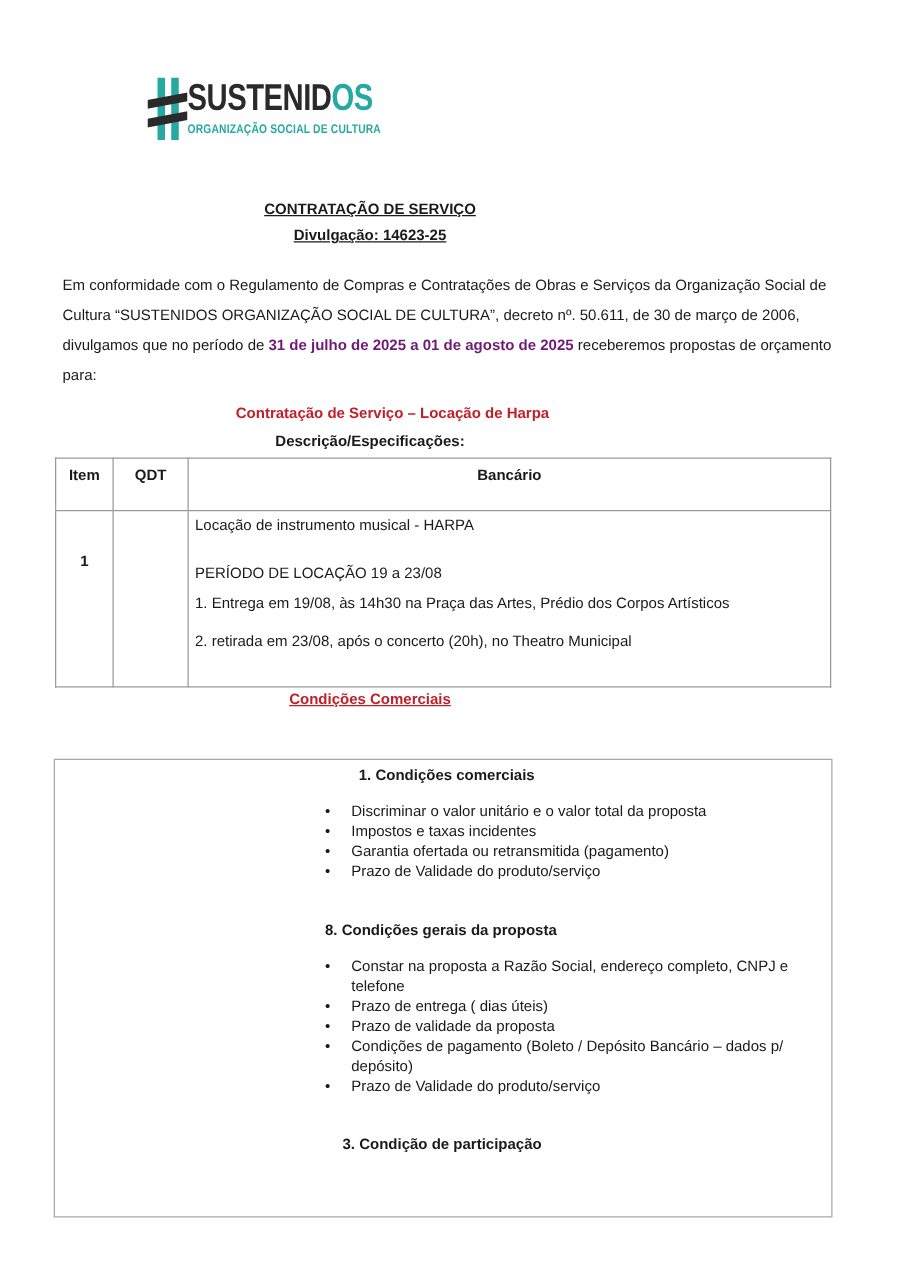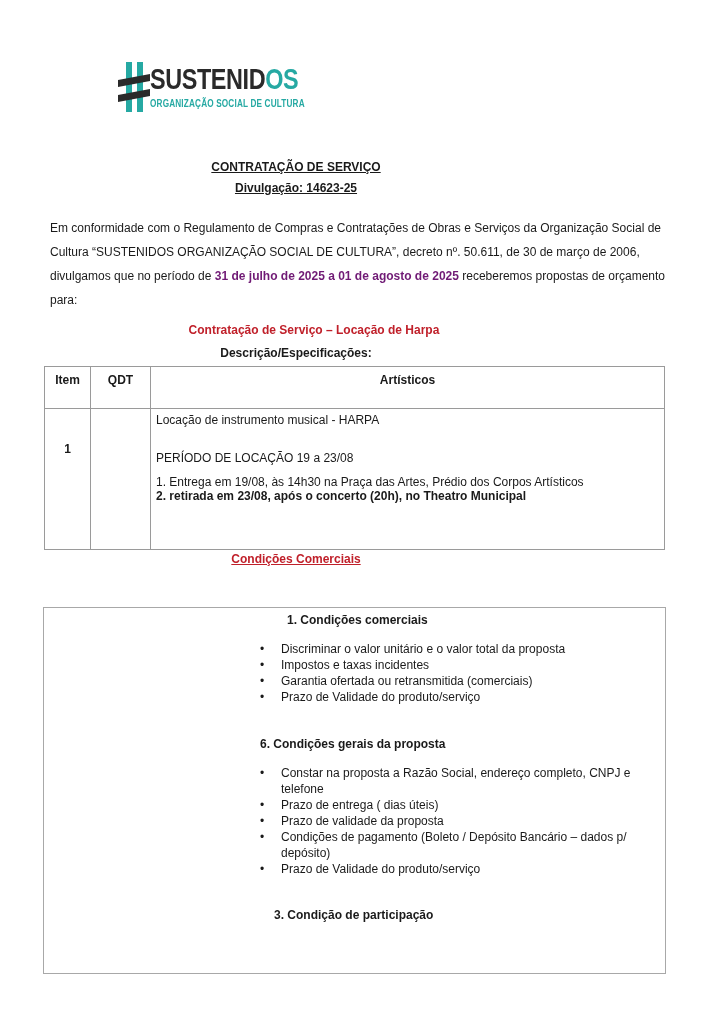--- a/index.html
+++ b/index.html
@@ -63,47 +63,47 @@
 <div class="abs para"><span>Em conformidade com o Regulamento de Compras e Contratações de Obras e Serviços da Organização Social de Cultura “SUSTENIDOS ORGANIZAÇÃO SOCIAL DE CULTURA”, decreto nº. 50.611, de 30 de março de 2006, divulgamos que no período de </span><span class="red">31 de julho de 2025 a 01 de agosto de 2025</span><span> receberemos propostas de orçamento para:</span></div>
 
 <div class="abs center service-title">Contratação de Serviço – Locação de Harpa</div>
 <div class="abs center spec-title">Descrição/Especificações:</div>
 
 <table class="items">
   <tbody>
       <tr>
     <th class="c-item">Item</th>
     <th class="c-qdt">QDT</th>
-    <th>Artísticos</th>
+    <th>Bancário</th>
   </tr>
   <tr>
     <td class="item-num">1</td>
     <td></td>
     <td class="desc">
       <span class="desc-line">Locação de instrumento musical - HARPA</span>
       <span class="desc-line" style="margin-top:24px;">PERÍODO DE LOCAÇÃO 19 a 23/08</span>
       <span class="desc-line" style="margin-top:10px;">1. Entrega em 19/08, às 14h30 na Praça das Artes, Prédio dos Corpos Artísticos</span>
-      <span class="desc-line" style="font-weight:bold;">2. retirada em 23/08, após o concerto (20h), no Theatro Municipal</span>
+      <span class="desc-line" style="margin-top:17px;">2. retirada em 23/08, após o concerto (20h), no Theatro Municipal</span>
     </td>
   </tr>
 </tbody>
   </table>
 
 <div class="abs center cond-title">Condições Comerciais</div>
 
 <div class="abs cond-box">
   <div class="cond-section-title" style="left:243px; top:5px;">1. Condições comerciais</div>
   <ul class="cond-list" style="top:33px;">
     <li>Discriminar o valor unitário e o valor total da proposta</li>
     <li>Impostos e taxas incidentes</li>
-    <li>Garantia ofertada ou retransmitida (comerciais)</li>
+    <li>Garantia ofertada ou retransmitida (pagamento)</li>
     <li>Prazo de Validade do produto/serviço</li>
   </ul>
 
-  <div class="cond-section-title" style="left:216px; top:129px;">6. Condições gerais da proposta</div>
+  <div class="cond-section-title" style="left:216px; top:129px;">8. Condições gerais da proposta</div>
   <ul class="cond-list" style="top:157px;">
     <li>Constar na proposta a Razão Social, endereço completo, CNPJ e telefone</li>
     <li>Prazo de entrega ( dias úteis)</li>
     <li>Prazo de validade da proposta</li>
     <li>Condições de pagamento (Boleto / Depósito Bancário – dados p/ depósito)</li>
     <li>Prazo de Validade do produto/serviço</li>
   </ul>
 
   <div class="cond-section-title" style="left:230px; top:300px;">3. Condição de participação</div>
 </div>

